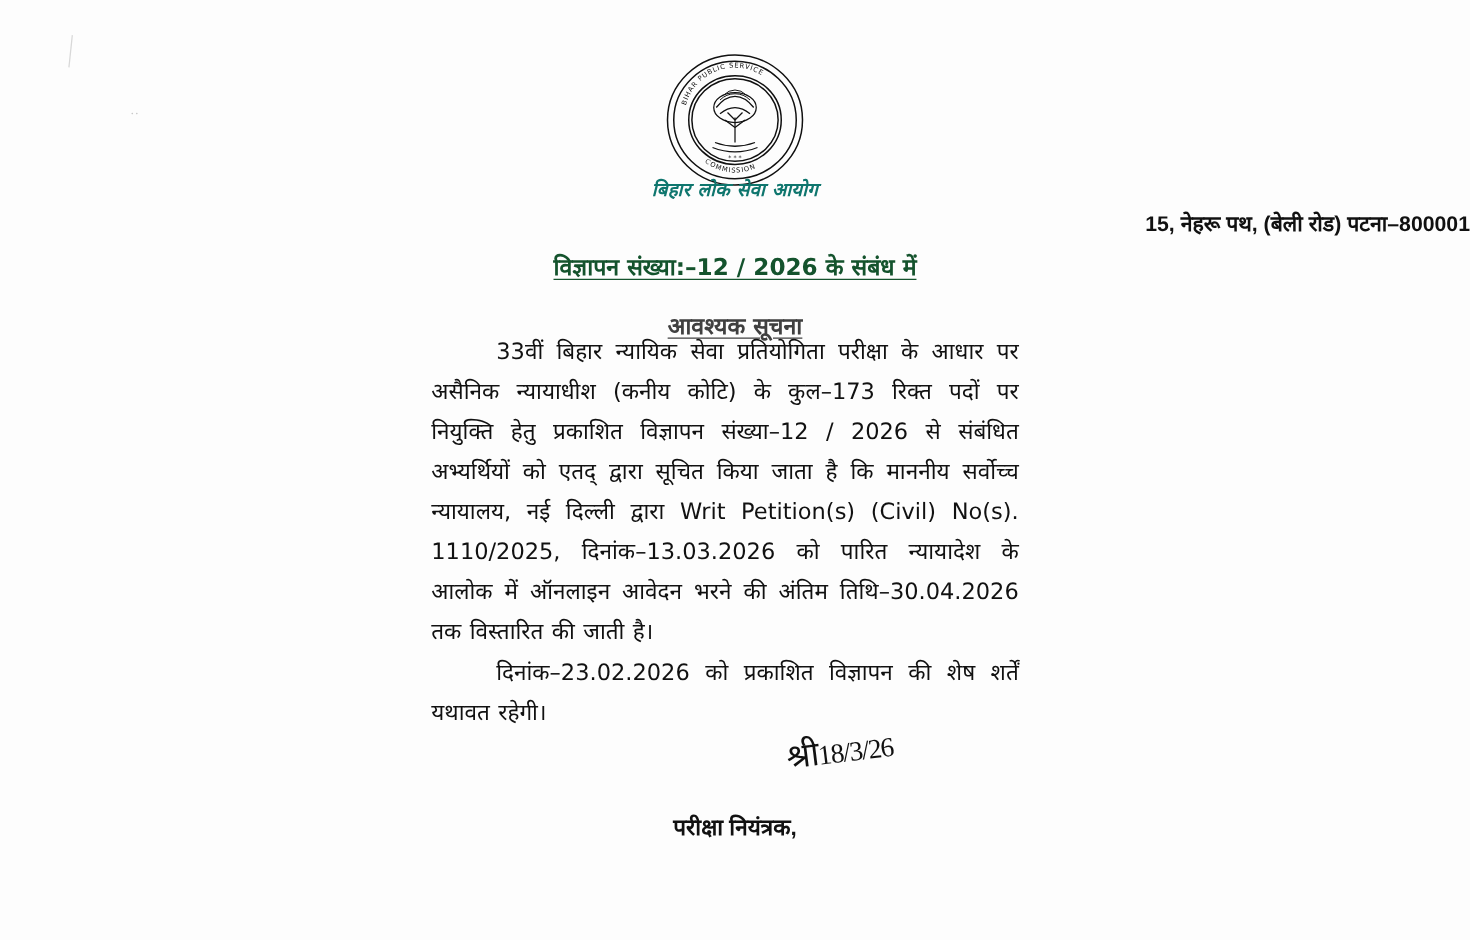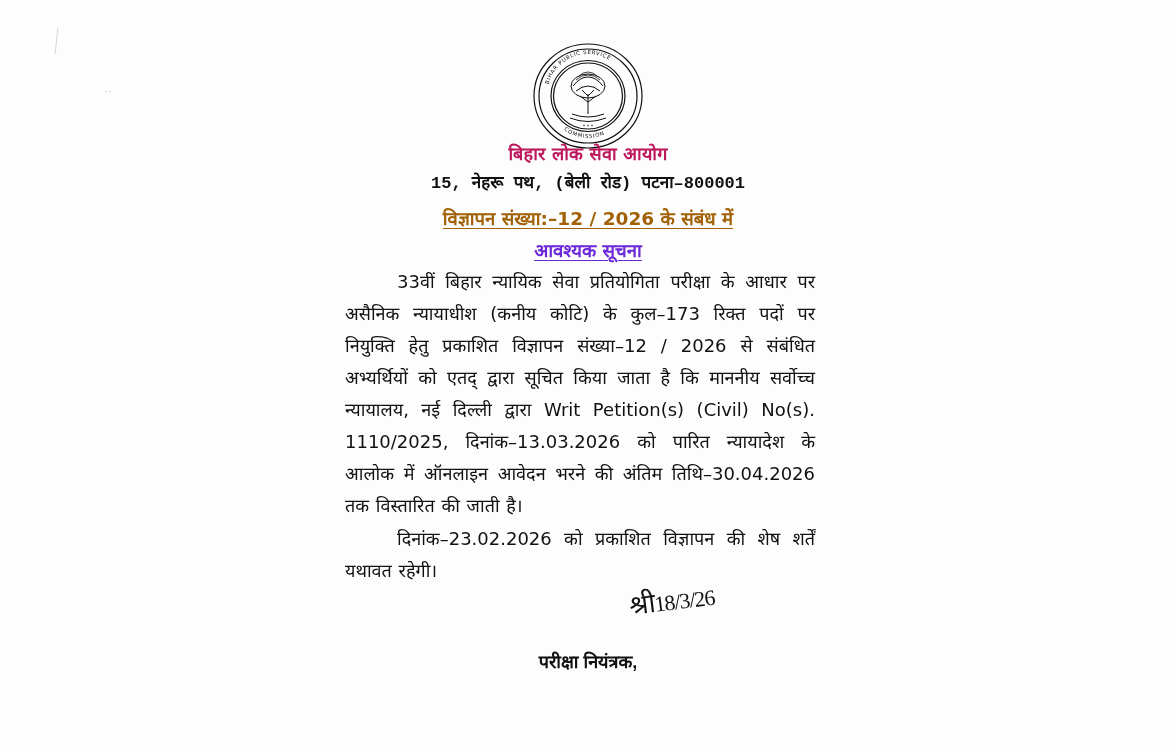--- a/index.html
+++ b/index.html
@@ -61,53 +61,55 @@
   .head-block {
     position: absolute;
     left: 0;
     right: 0;
     top: 142px;
     text-align: center;
   }
   .org-name {
     font-family: "DejaVu Sans", sans-serif;
     font-weight: 700;
-    font-size: 18px;
+    font-size: 15px;
     letter-spacing: 0.2px;
-    color: #be185d;
+    color: #0f766e;
     line-height: 1.35;
+    font-style: italic;
   }
   .org-addr {
-    font-family: Liberation Mono, monospace;
+    font-family: Liberation Sans, sans-serif;
     font-weight: 700;
     font-size: 17px;
     color: #111;
     margin-top: 7px;
     line-height: 1.35;
+    text-align: right;
   }
   .adv-line {
     font-family: "DejaVu Sans", sans-serif;
     font-weight: 700;
     font-size: 18.5px;
-    color: #a16207;
+    color: #14532d;
     margin-top: 10px;
     line-height: 1.4;
   }
   .adv-line span.u,
   .notice-title span.u {
     text-decoration: underline;
     text-underline-offset: 3px;
     text-decoration-thickness: 1.3px;
   }
   .notice-title {
     font-family: "DejaVu Sans", sans-serif;
     font-weight: 700;
     font-size: 18.5px;
-    color: #6d28d9;
-    margin-top: 5px;
+    color: #404040;
+    margin-top: 19px;
   }
 
   
   .body-block {
     position: absolute;
     left: 345px;
     width: 470px;
     top: 266px;
     font-family: "DejaVu Sans", sans-serif;
     font-size: 18px;

